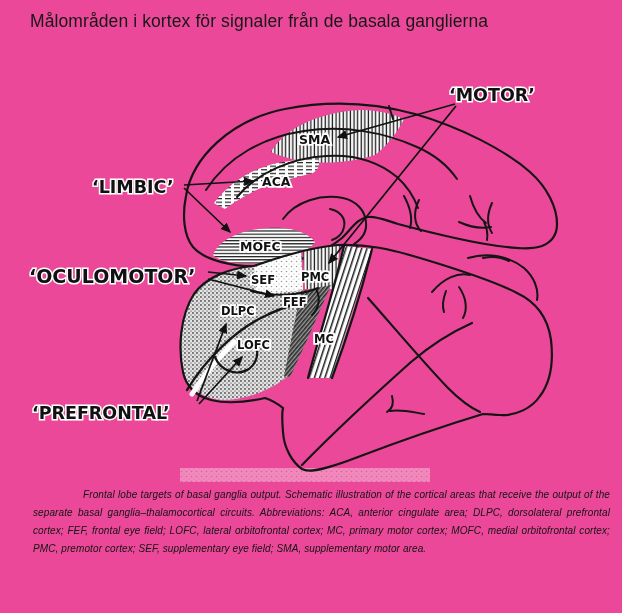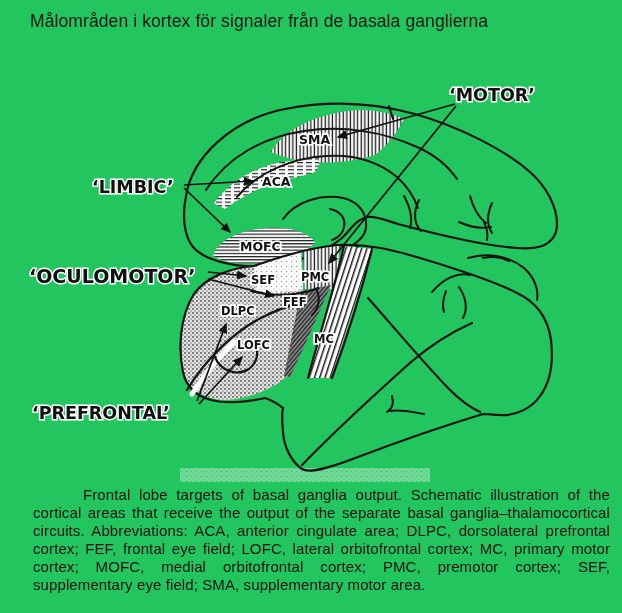--- a/index.html
+++ b/index.html
@@ -1,24 +1,24 @@
 <!DOCTYPE html>
 <html><head>
 <meta charset="utf-8">
 <style>
   html,body{margin:0;padding:0;background:#ffffff;}
-  .page{position:relative;width:622px;height:613px;background:#22c55e;overflow:hidden;
+  .page{position:relative;width:622px;height:613px;background:#ec4899;overflow:hidden;
         font-family:"Liberation Sans",sans-serif;}
   .doc-title{position:absolute;left:30px;top:11px;width:560px;
         font-family:"Liberation Sans",sans-serif;font-size:17.5px;font-weight:500;
         color:#171717;letter-spacing:0.1px;}
   .figure-wrap{position:absolute;left:0;top:55px;width:602px;height:430px;}
   .caption{position:absolute;left:33px;top:486px;width:577px;
-        font-family:"Liberation Sans",sans-serif;
-        font-size:15px;line-height:18px;color:#131313;
+        font-family:"Liberation Sans",sans-serif;font-style:italic;
+        font-size:10px;line-height:18px;color:#131313;
         text-align:justify;text-indent:50px;letter-spacing:0.1px;}
   svg text{font-family:"DejaVu Sans","Liberation Sans",sans-serif;font-weight:700;fill:#111;}
   .syslabel{paint-order:stroke;stroke:#fff;stroke-width:3px;}
   .reglabel{paint-order:stroke;stroke:#fff;stroke-width:3.6px;}
 </style>
 </head>
 <body>
 
 <div class="page">
 

